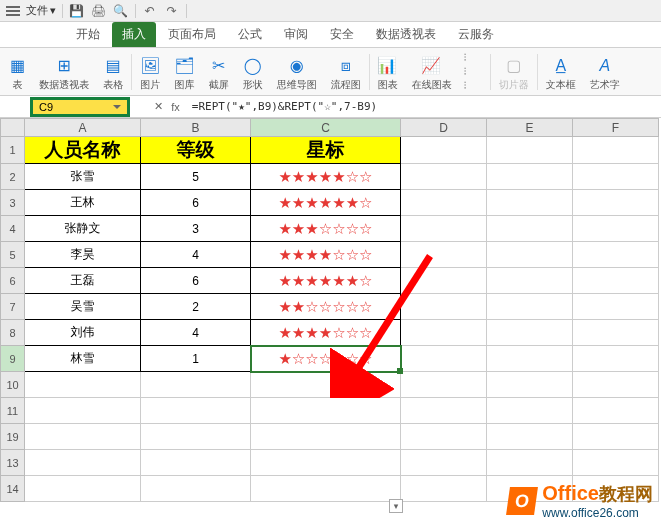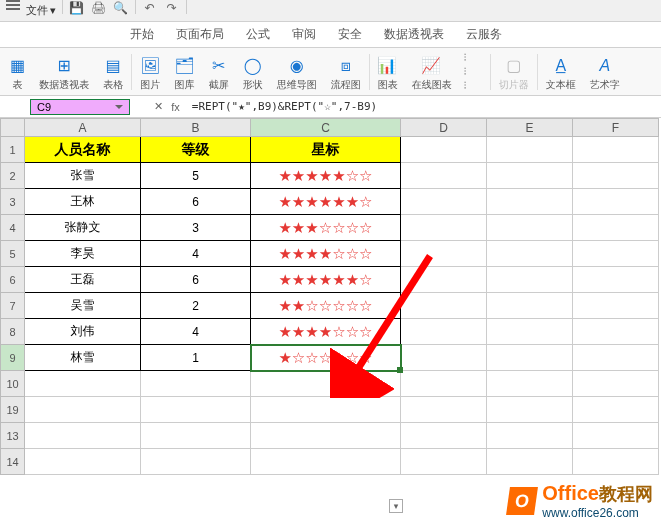--- a/index.html
+++ b/index.html
@@ -1,54 +1,54 @@
 <!DOCTYPE html>
 <html><head>
   <meta charset="utf-8">
   <style>
     * { margin: 0; padding: 0; box-sizing: border-box; font-family: "Microsoft YaHei", Arial, sans-serif; }
     body { background: #fff; width: 661px; height: 528px; overflow: hidden; position: relative; }
     
-    .menubar { height: 22px; background: #f0f0f0; display: flex; padding: 0 6px; gap: 6px; border-bottom: 1px solid #d0d0d0; }
+    .menubar { height: 22px; background: #f0f0f0; display: flex; align-items: center; padding: 0 6px; gap: 6px; border-bottom: 1px solid #d0d0d0; }
     .menubar .hamburger { width: 14px; display: flex; flex-direction: column; gap: 2px; }
     .menubar .hamburger span { height: 2px; background: #666; }
     .menubar .filemenu { font-size: 11px; color: #333; display: flex; align-items: center; gap: 2px; }
     .menubar .sep { width: 1px; height: 14px; background: #ccc; }
     .menubar .qat-icon { width: 16px; height: 16px; display: flex; align-items: center; justify-content: center; color: #666; font-size: 12px; }
     
-    .ribbon-tabs { height: 26px; background: #fff; display: flex; align-items: flex-end; padding-left: 120px; gap: 2px; border-bottom: 1px solid #d0d0d0; }
+    .ribbon-tabs { height: 26px; background: #fff; display: flex; align-items: flex-end; padding-left: 66px; gap: 2px; border-bottom: 1px solid #d0d0d0; }
     .ribbon-tabs .tab { padding: 4px 10px; font-size: 12px; color: #555; cursor: pointer; }
     .ribbon-tabs .tab.active { background: #2e7d32; color: #fff; border-radius: 3px 3px 0 0; }
     
     .ribbon { height: 48px; background: #f8f8f8; border-bottom: 1px solid #d0d0d0; display: flex; align-items: center; padding: 0 4px; gap: 2px; }
     .ribbon-group { display: flex; flex-direction: column; align-items: center; padding: 2px 6px; height: 44px; justify-content: flex-end; position: relative; }
     .ribbon-group .icon-area { height: 24px; display: flex; align-items: center; justify-content: center; color: #1976d2; }
     .ribbon-group .label { font-size: 10px; color: #555; white-space: nowrap; }
     .ribbon-sep { width: 1px; height: 36px; background: #ddd; }
     .ribbon-small { display: flex; flex-direction: column; gap: 2px; padding: 0 4px; }
     .ribbon-small .sm { width: 20px; height: 12px; font-size: 10px; color: #666; }
     
     .formula-bar { height: 22px; border-bottom: 1px solid #d0d0d0; display: flex; align-items: center; background: #fff; }
-    .name-box { width: 100px; border: 1px solid #15803d; margin: 0 4px 0 30px; padding: 1px 6px; font-size: 11px; background: #f0abfc; display: flex; align-items: center; justify-content: space-between; }
+    .name-box { width: 100px; border: 3px solid #15803d; margin: 0 4px 0 30px; padding: 1px 6px; font-size: 11px; background: #fde047; display: flex; align-items: center; justify-content: space-between; }
     .name-box::after { content: ''; border: 4px solid transparent; border-top-color: #666; margin-top: 4px; }
     .fx-area { display: flex; align-items: center; gap: 8px; margin-left: 20px; flex: 1; }
     .fx-icon { color: #666; font-size: 11px; }
     .formula-input { flex: 1; font-size: 11px; color: #333; font-family: Consolas, monospace; padding: 1px 4px; }
     
     .sheet-area { position: relative; }
     .grid { border-collapse: collapse; table-layout: fixed; }
     .grid th, .grid td { border: 1px solid #ccc; font-size: 12px; text-align: center; vertical-align: middle; }
     .grid .corner { width: 24px; height: 18px; background: #e8e8e8; border: 1px solid #bbb; }
     .grid .col-head { height: 18px; background: #e8e8e8; color: #555; font-weight: normal; border: 1px solid #bbb; }
     .grid .row-head { width: 24px; background: #e8e8e8; color: #555; font-weight: normal; font-size: 11px; border: 1px solid #bbb; }
     .grid .row-head.sel { background: #c8e6c9; }
     .grid .col-head.sel { background: #c8e6c9; }
     .grid td { height: 26px; background: #fff; }
     .grid td.data-cell { border: 1px solid #000; }
-    .grid td.header-cell { background: #ffff00; font-weight: bold; border: 1px solid #000; font-size: 14px; }
+    .grid td.header-cell { background: #ffff00; font-weight: bold; border: 1px solid #000; font-size: 19px; }
     .grid td.star-cell { color: #e53935; font-size: 15px; letter-spacing: 0px; }
     .grid td.active { outline: 2px solid #2e7d32; outline-offset: -1px; position: relative; }
     .grid td.active::after { content: ''; position: absolute; right: -3px; bottom: -3px; width: 6px; height: 6px; background: #2e7d32; }
     .col-a { width: 116px; } .col-b { width: 110px; } .col-c { width: 150px; }
     .col-d, .col-e, .col-f { width: 86px; }
     
     .arrow { position: absolute; left: 330px; top: 130px; pointer-events: none; z-index: 5; }
     
     .autofill-btn { position: absolute; left: 389px; top: 381px; width: 14px; height: 14px; border: 1px solid #aaa; background: #fff; font-size: 9px; color: #666; display: flex; align-items: center; justify-content: center; }
     
@@ -75,20 +75,21 @@
   <span class="qat-icon">🖨</span>
   <span class="qat-icon">🔍</span>
   <span class="sep"></span>
   <span class="qat-icon">↶</span>
   <span class="qat-icon">↷</span>
   <span class="sep"></span>
 </div>
 
 <div class="ribbon-tabs">
   <div class="tab">开始</div>
+  <div class="tab active">插入</div>
   <div class="tab">页面布局</div>
   <div class="tab">公式</div>
   <div class="tab">审阅</div>
   <div class="tab">安全</div>
   <div class="tab">数据透视表</div>
   <div class="tab">云服务</div>
 </div>
 
 <div class="ribbon">
   <div class="ribbon-group">
@@ -267,20 +268,29 @@
         <tr>
           <th class="row-head">10</th>
           <td></td>
           <td></td>
           <td></td>
           <td></td>
           <td></td>
           <td></td>
         </tr>
         <tr>
+          <th class="row-head">11</th>
+          <td></td>
+          <td></td>
+          <td></td>
+          <td></td>
+          <td></td>
+          <td></td>
+        </tr>
+        <tr>
           <th class="row-head">19</th>
           <td></td>
           <td></td>
           <td></td>
           <td></td>
           <td></td>
           <td></td>
         </tr>
         <tr>
           <th class="row-head">13</th>

